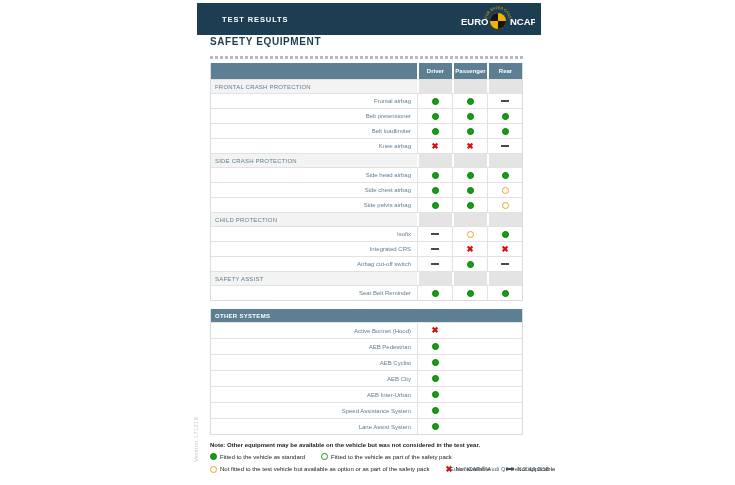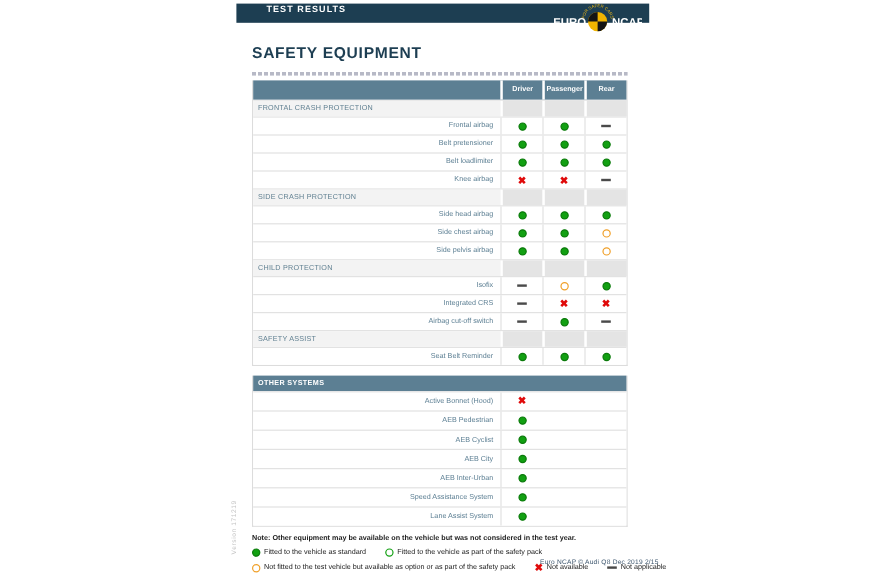--- a/index.html
+++ b/index.html
@@ -2,27 +2,27 @@
 <html><head>
 <meta charset="utf-8">
 <style>
   html,body{margin:0;padding:0;}
   body{
     width:735px;height:485px;position:relative;background:#ffffff;
     font-family:"Liberation Sans",sans-serif;overflow:hidden;
     -webkit-font-smoothing:antialiased;
   }
   .topbar{
-    position:absolute;left:197px;top:3px;width:344px;height:16px;
-    background:#1d3e52;display:flex;align-items:flex-start;justify-content:space-between;
+    position:absolute;left:197px;top:3px;width:344px;height:32px;
+    background:#1d3e52;display:flex;align-items:center;justify-content:space-between;
     padding:0 6px 0 25px;box-sizing:border-box;
   }
   .topbar-title{color:#fff;font-size:7.5px;font-weight:bold;letter-spacing:.9px;}
   .doc{position:absolute;left:210px;top:36px;width:313px;}
-  .page-title{margin:0;font-size:13px;font-weight:bold;color:#1d3e52;letter-spacing:.6px;}
+  .page-title{margin:0;font-size:10px;font-weight:bold;color:#1d3e52;letter-spacing:.6px;}
   .dashed-rule{
     margin-top:9px;height:3px;
     background:repeating-linear-gradient(90deg,#b7b9c6 0 3px,transparent 3px 5px);
   }
   .main-table{
     margin-top:4px;
     border-left:1px solid #dcdcdc;border-right:1px solid #dcdcdc;border-bottom:1px solid #dcdcdc;
     box-sizing:border-box;
   }
   .row{display:grid;grid-template-columns:206px 35px 35px 35px;}

